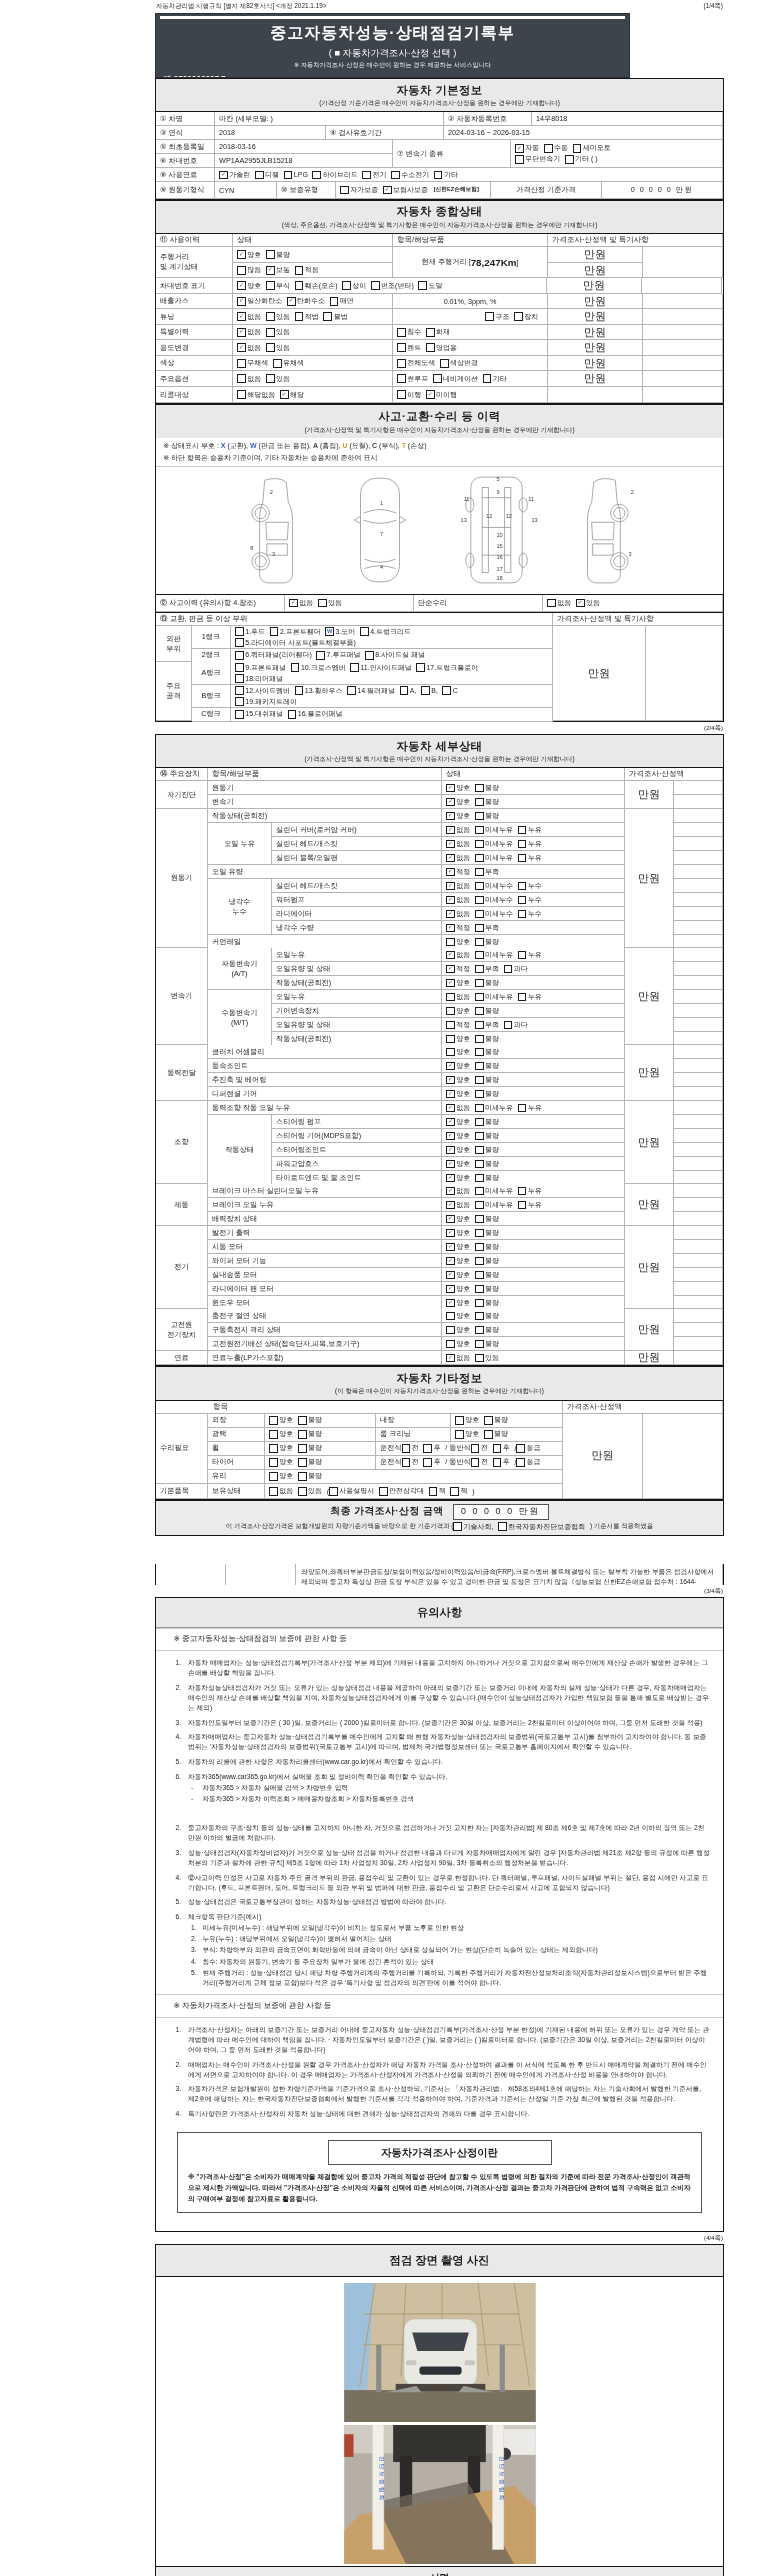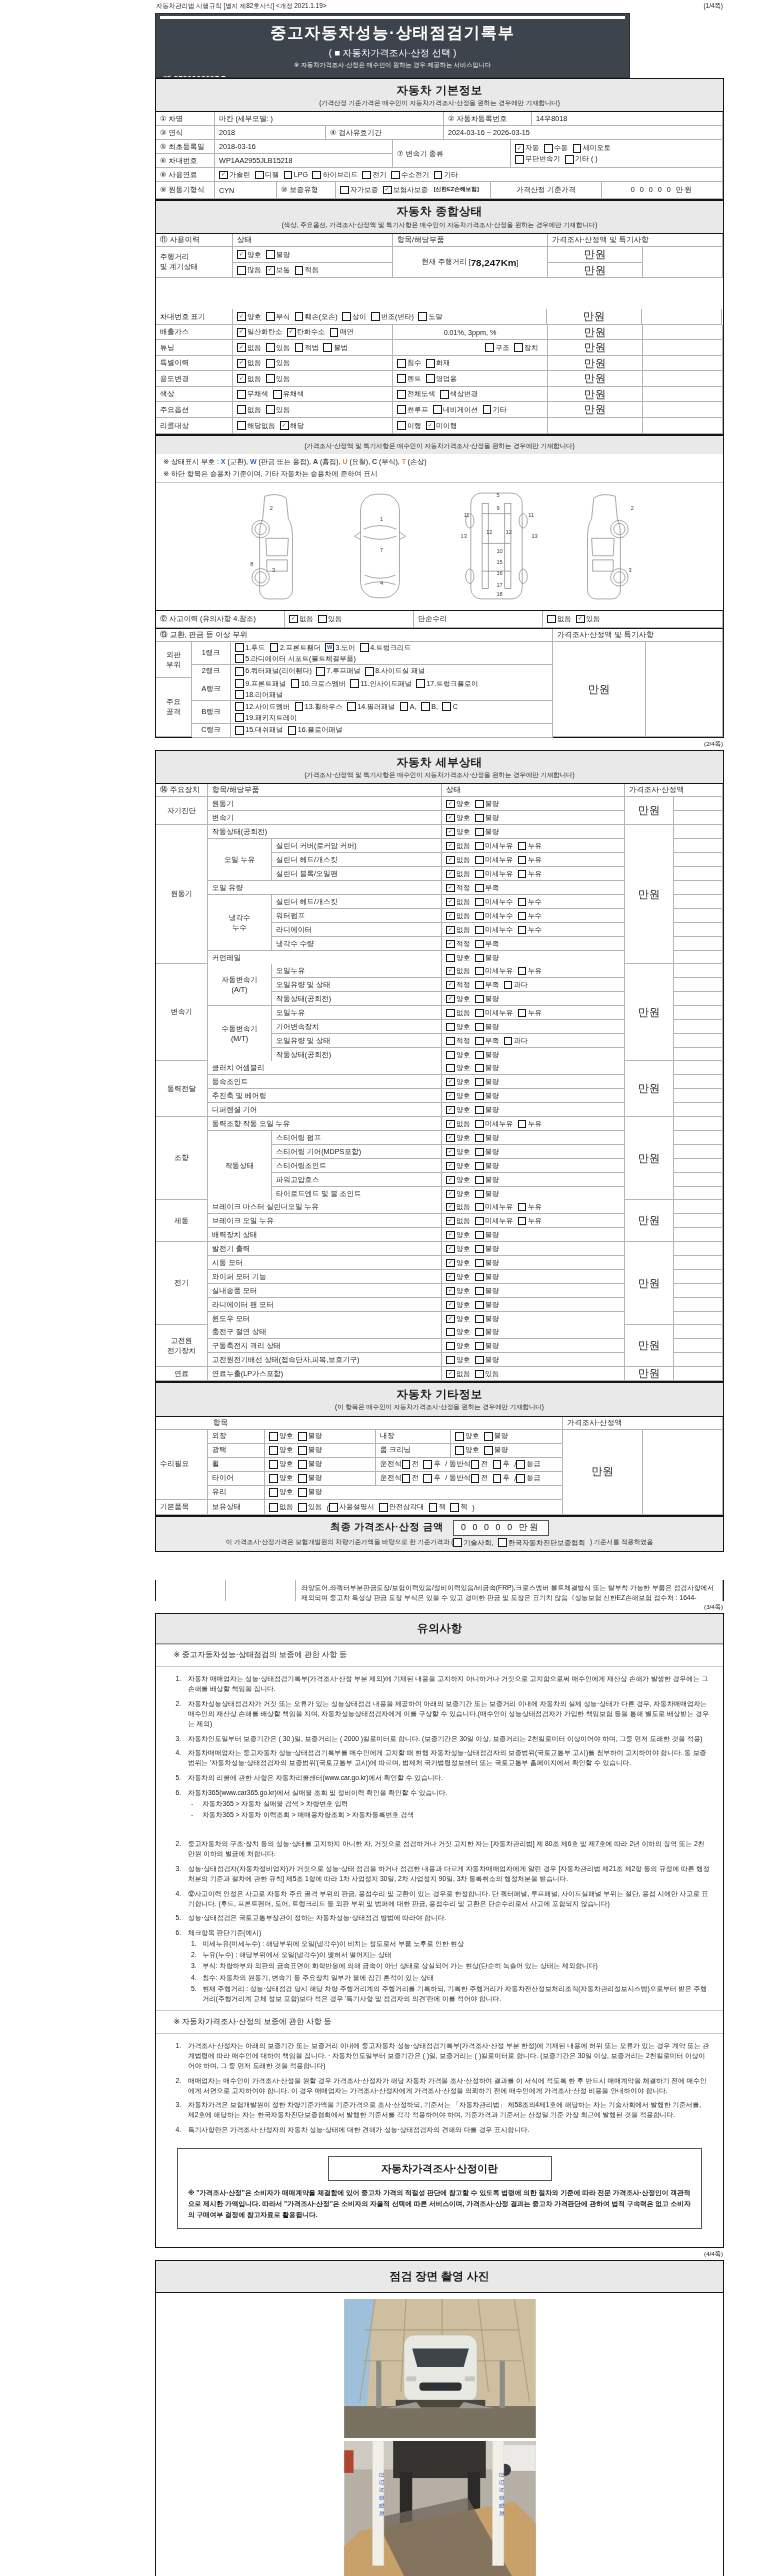--- a/index.html
+++ b/index.html
@@ -308,21 +308,21 @@
             <div class="trow" style="height: 15.5px; flex: 0 0 auto;">
               <div class="gc price" style="flex: 1 1 0%;">
                 <span>만원</span>
               </div>
             </div>
           </div>
           <div class="gc " style="width: 80px;">
             <span></span>
           </div>
         </div>
-        <div class="trow" style="height: 15.5px; flex: 0 0 auto; margin-top: 31px;">
+        <div class="trow" style="height: 15.5px; flex: 0 0 auto;">
           <div class="gc lab" style="width: 77px;">
             <span>차대번호 표기</span>
           </div>
           <div class="gc " style="width: 314px;">
             <span class="cb">
               <span class="bx">✓</span>
               <span>양호</span>
             </span>
             <span class="cb">
               <span class="bx"></span>
@@ -575,20 +575,21 @@
           <div class="gc " style="width: 95px;">
             <span></span>
           </div>
           <div class="gc " style="width: 80px;">
             <span></span>
           </div>
         </div>
       </div>
 
   <div class="sechdr">
+    <div class="st">사고·교환·수리 등 이력</div>
     <div class="sn">(가격조사·산정액 및 특기사항은 매수인이 자동차가격조사·산정을 원하는 경우에만 기재합니다)</div>
   </div>
   <div class="diagwrap">
     <div class="legrow" id="legend1"><span>※ 상태표시 부호 : </span><b style="color: rgb(59, 95, 192);">X</b><span> (교환), </span><b style="color: rgb(59, 95, 192);">W</b><span> (판금 또는 용접), </span><b style="color: rgb(68, 68, 68);">A</b><span> (흠집), </span><b style="color: rgb(217, 149, 43);">U</b><span> (요철), </span><b style="color: rgb(68, 68, 68);">C</b><span> (부식), </span><b style="color: rgb(217, 149, 43);">T</b><span> (손상)</span></div>
     <div class="legrow2">※ 하단 항목은 승용차 기준이며, 기타 자동차는 승용차에 준하여 표시</div>
     <div class="diagrow">
       <svg id="dg0" width="67" height="114" viewBox="0 0 130 222">
         <g fill="none" stroke="#8a8a8a" stroke-width="1.4">
           <path d="M46,14 Q72,6 88,18 L92,58 Q100,70 100,92 L100,196 Q100,212 84,214 L52,214 Q36,212 36,196 L36,92 Q36,70 42,58 Z"></path>
           <circle cx="38" cy="78" r="17"></circle>

